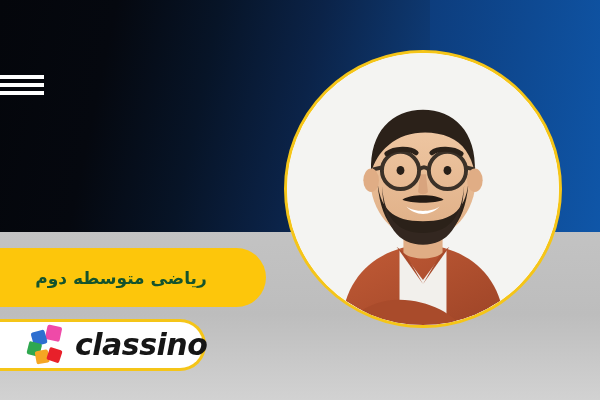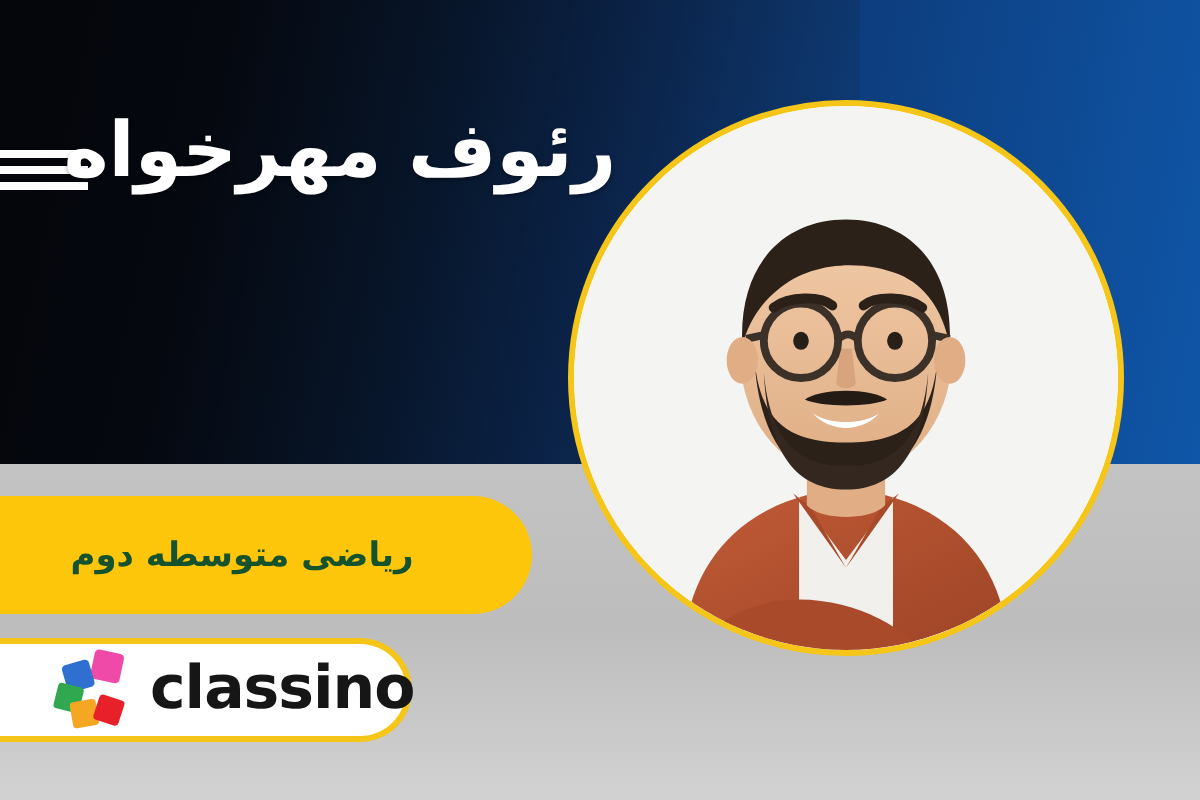--- a/index.html
+++ b/index.html
@@ -136,38 +136,38 @@
     flex: 0 0 auto;
   }
   .logo-text {
     font-family: "DejaVu Sans", "Liberation Sans", sans-serif;
     font-size: 30px;
     font-weight: 600;
     color: #161616;
     letter-spacing: -0.5px;
     margin-left: 7px;
     line-height: 1;
+    font-style: italic;
   }
 </style>
 </head>
 <body>
 
 <div class="card">
 
   <div class="bg-gray-dark"></div>
   <div class="bg-blue-fix"></div>
   <div class="bg-blue-right"></div>
 
   <div class="lines">
     <i></i>
     <i></i>
     <i></i>
   </div>
 
-  <div class="teacher-name">رئوف مهرخواه</div>
 
   <div class="portrait-wrap">
     <svg class="portrait-svg" viewBox="0 0 278 278" xmlns="http://www.w3.org/2000/svg" aria-hidden="true">
       <defs>
         <clipPath id="circClip">
             <circle cx="139" cy="139" r="139"></circle>
           </clipPath>
         <linearGradient id="shirtG" x1="0" y1="0" x2="1" y2="1">
           <stop offset="0%" stop-color="#c25b36"></stop>
           <stop offset="100%" stop-color="#9d4427"></stop>

